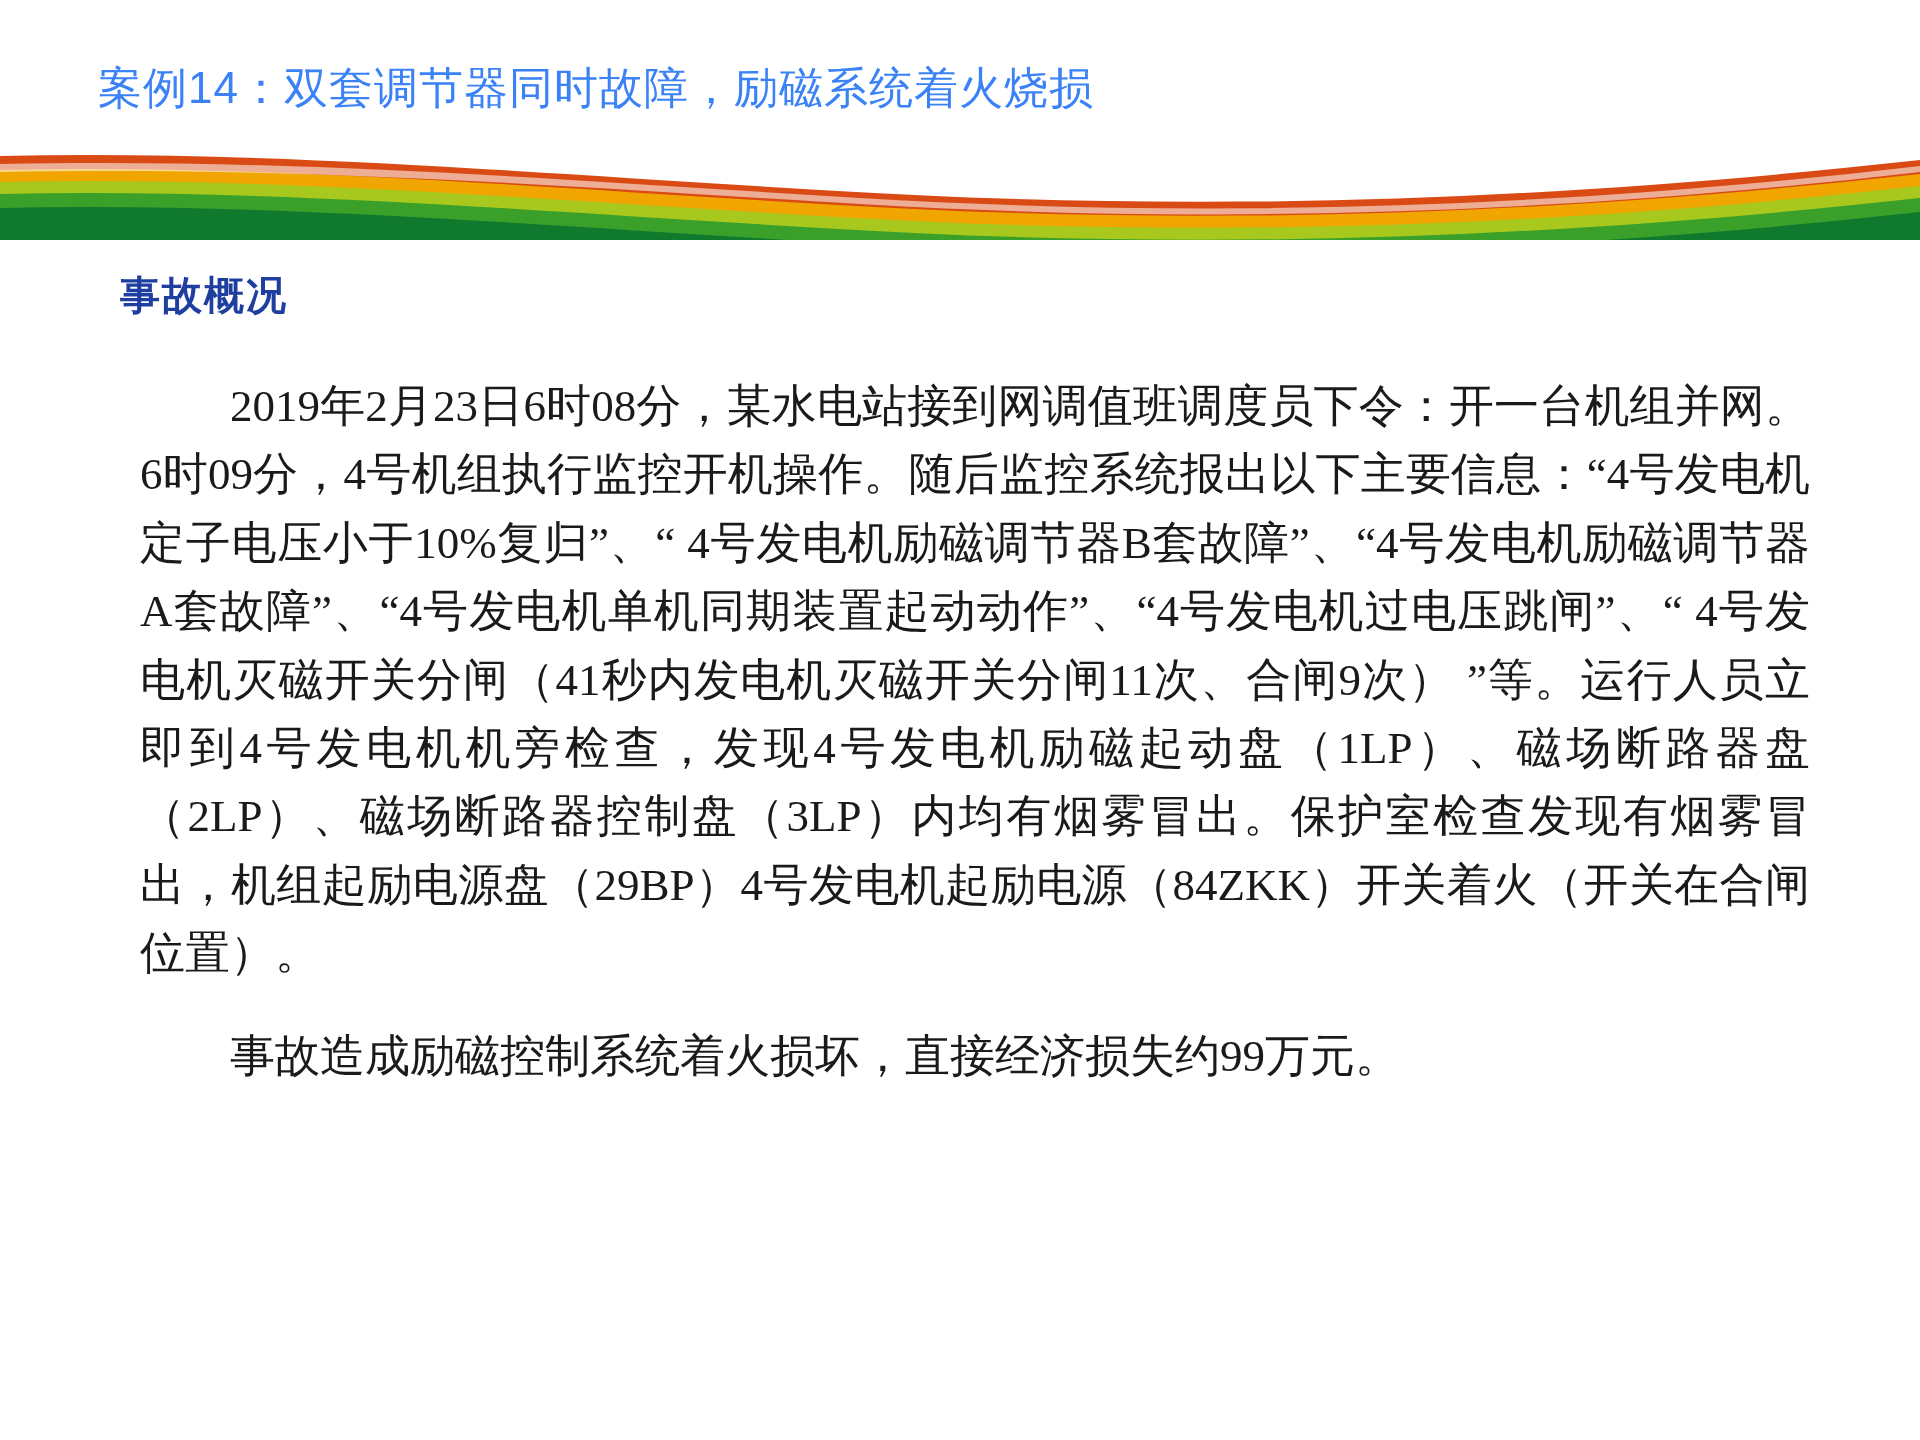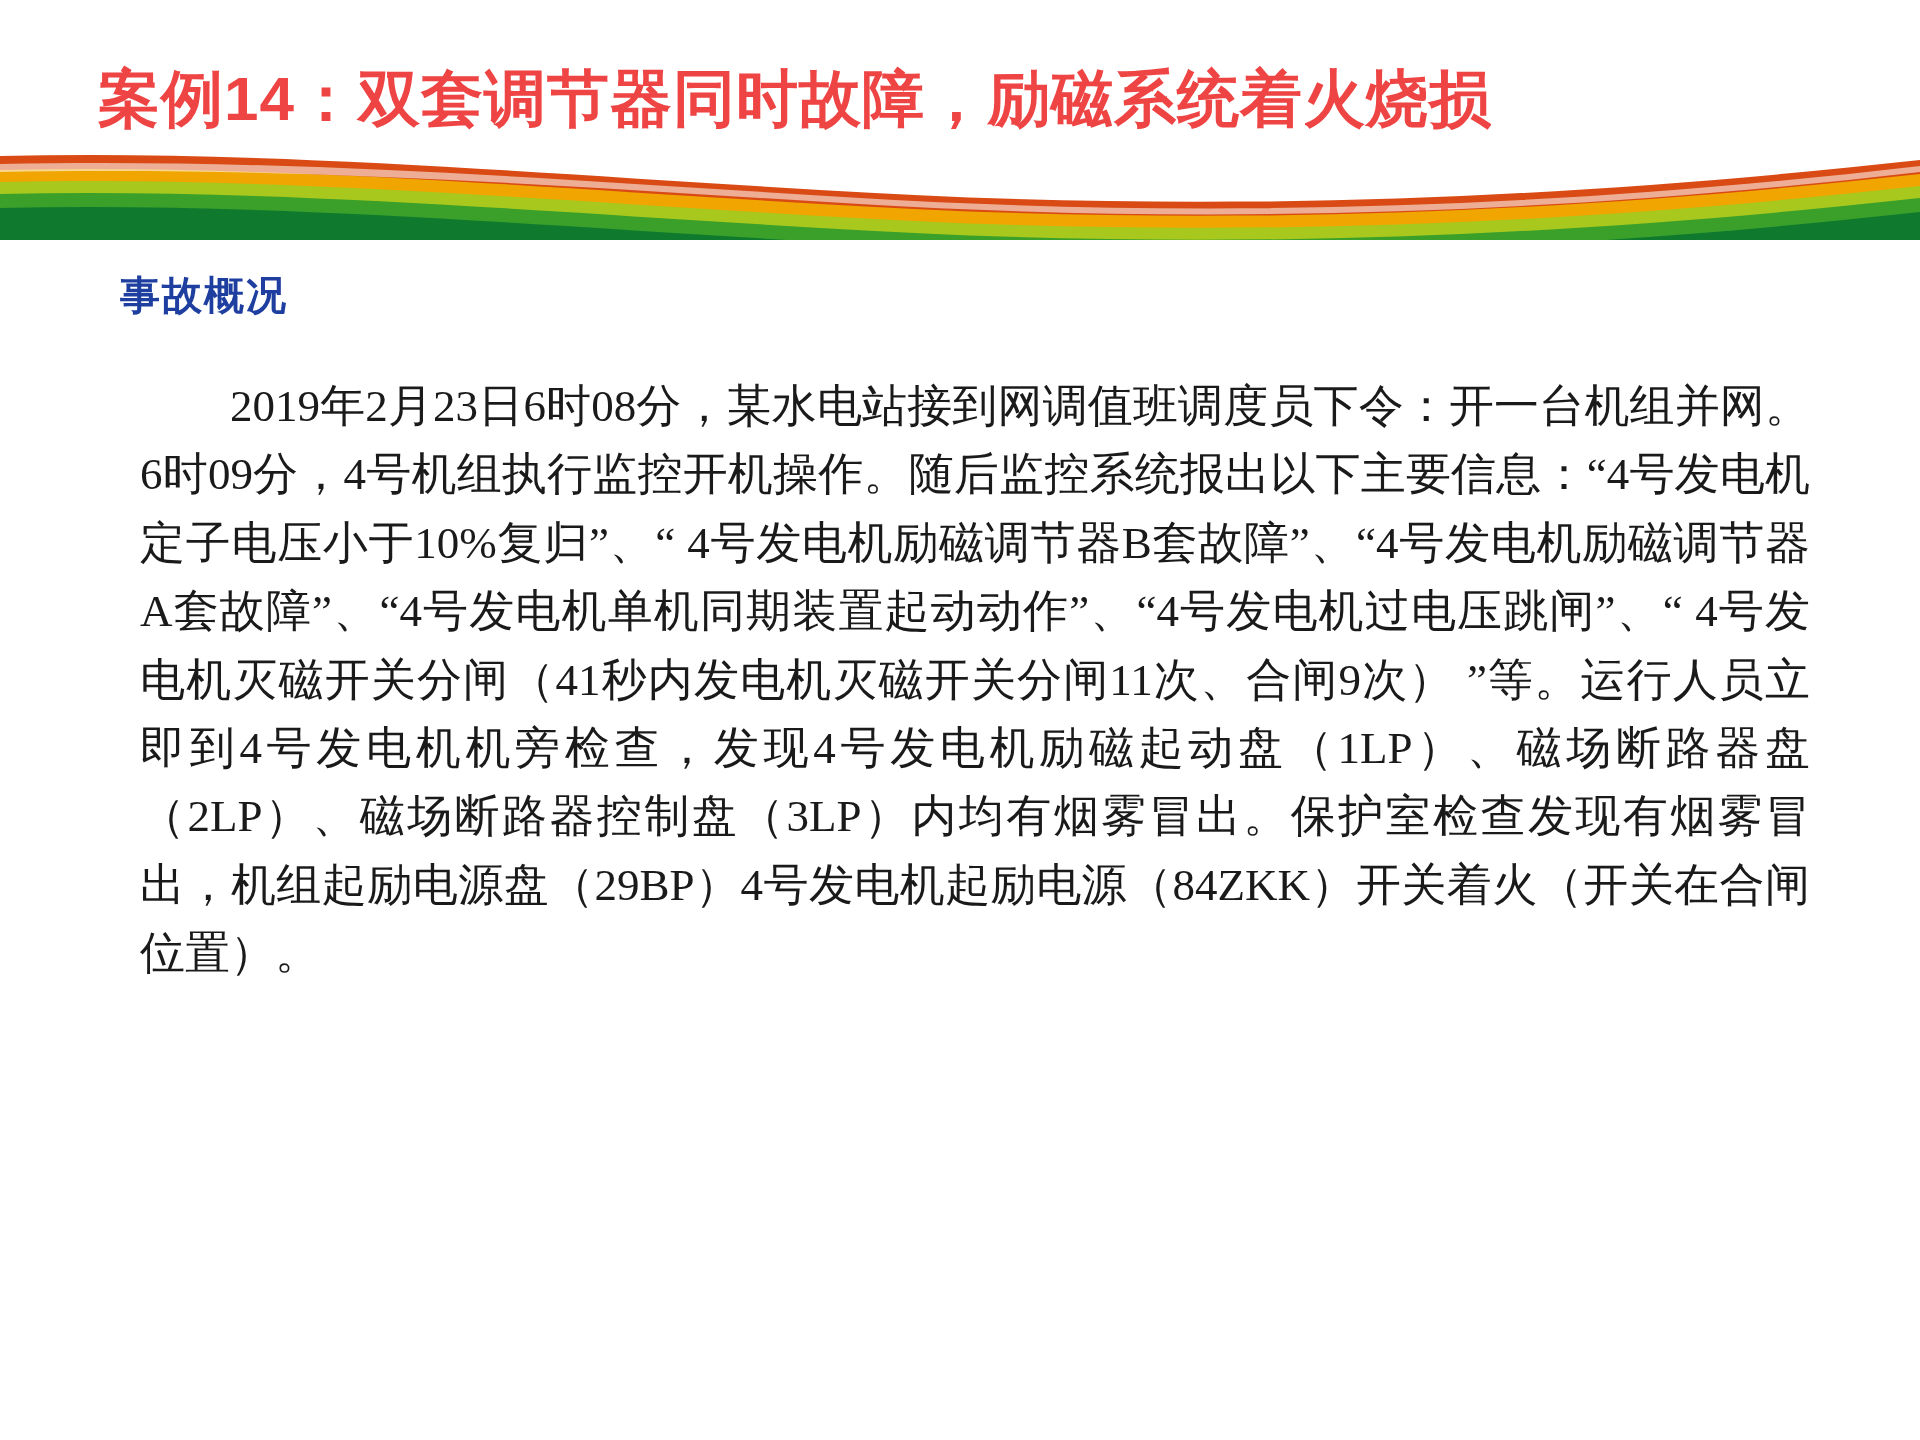--- a/index.html
+++ b/index.html
@@ -20,24 +20,24 @@
     background: #ffffff;
     box-sizing: border-box;
   }
 
   
   .slide-title {
     position: absolute;
     left: 98px;
     top: 62px;
     font-family: "Liberation Sans", sans-serif;
-    font-weight: bold;
-    font-size: 62px;
+    font-weight: normal;
+    font-size: 44px;
     line-height: 1.2;
-    color: #ef4444;
+    color: #3b82f6;
     letter-spacing: 1px;
     white-space: nowrap;
   }
 
   
   .band {
     position: absolute;
     left: 0;
     top: 150px;
     width: 1920px;
@@ -104,15 +104,16 @@
       <path d="M0,58 C260,52 520,74 820,92 C1180,114 1520,106 1920,62 L1920,90 L0,90 Z" fill="#0f7a2e"></path>
 
       <path d="M0,14 C300,8 560,30 860,48 C1200,68 1540,60 1920,16 L1920,22 C1540,66 1200,74 860,54 C560,36 300,16 0,22 Z" fill="#ffffff" opacity="0.55"></path>
     </svg>
   </div>
 
   <div class="section-heading">事故概况</div>
 
   <div class="body-block">
     <p class="para">2019年2月23日6时08分，某水电站接到网调值班调度员下令：开一台机组并网。6时09分，4号机组执行监控开机操作。随后监控系统报出以下主要信息：“4号发电机定子电压小于10%复归”、“ 4号发电机励磁调节器B套故障”、“4号发电机励磁调节器A套故障”、“4号发电机单机同期装置起动动作”、“4号发电机过电压跳闸”、“ 4号发电机灭磁开关分闸（41秒内发电机灭磁开关分闸11次、合闸9次） ”等。运行人员立即到4号发电机机旁检查，发现4号发电机励磁起动盘（1LP）、磁场断路器盘（2LP）、磁场断路器控制盘（3LP）内均有烟雾冒出。保护室检查发现有烟雾冒出，机组起励电源盘（29BP）4号发电机起励电源（84ZKK）开关着火（开关在合闸位置）。</p>
+    <p class="para">事故造成励磁控制系统着火损坏，直接经济损失约99万元。</p>
   </div>
 
 </div>
 
 </body></html>

